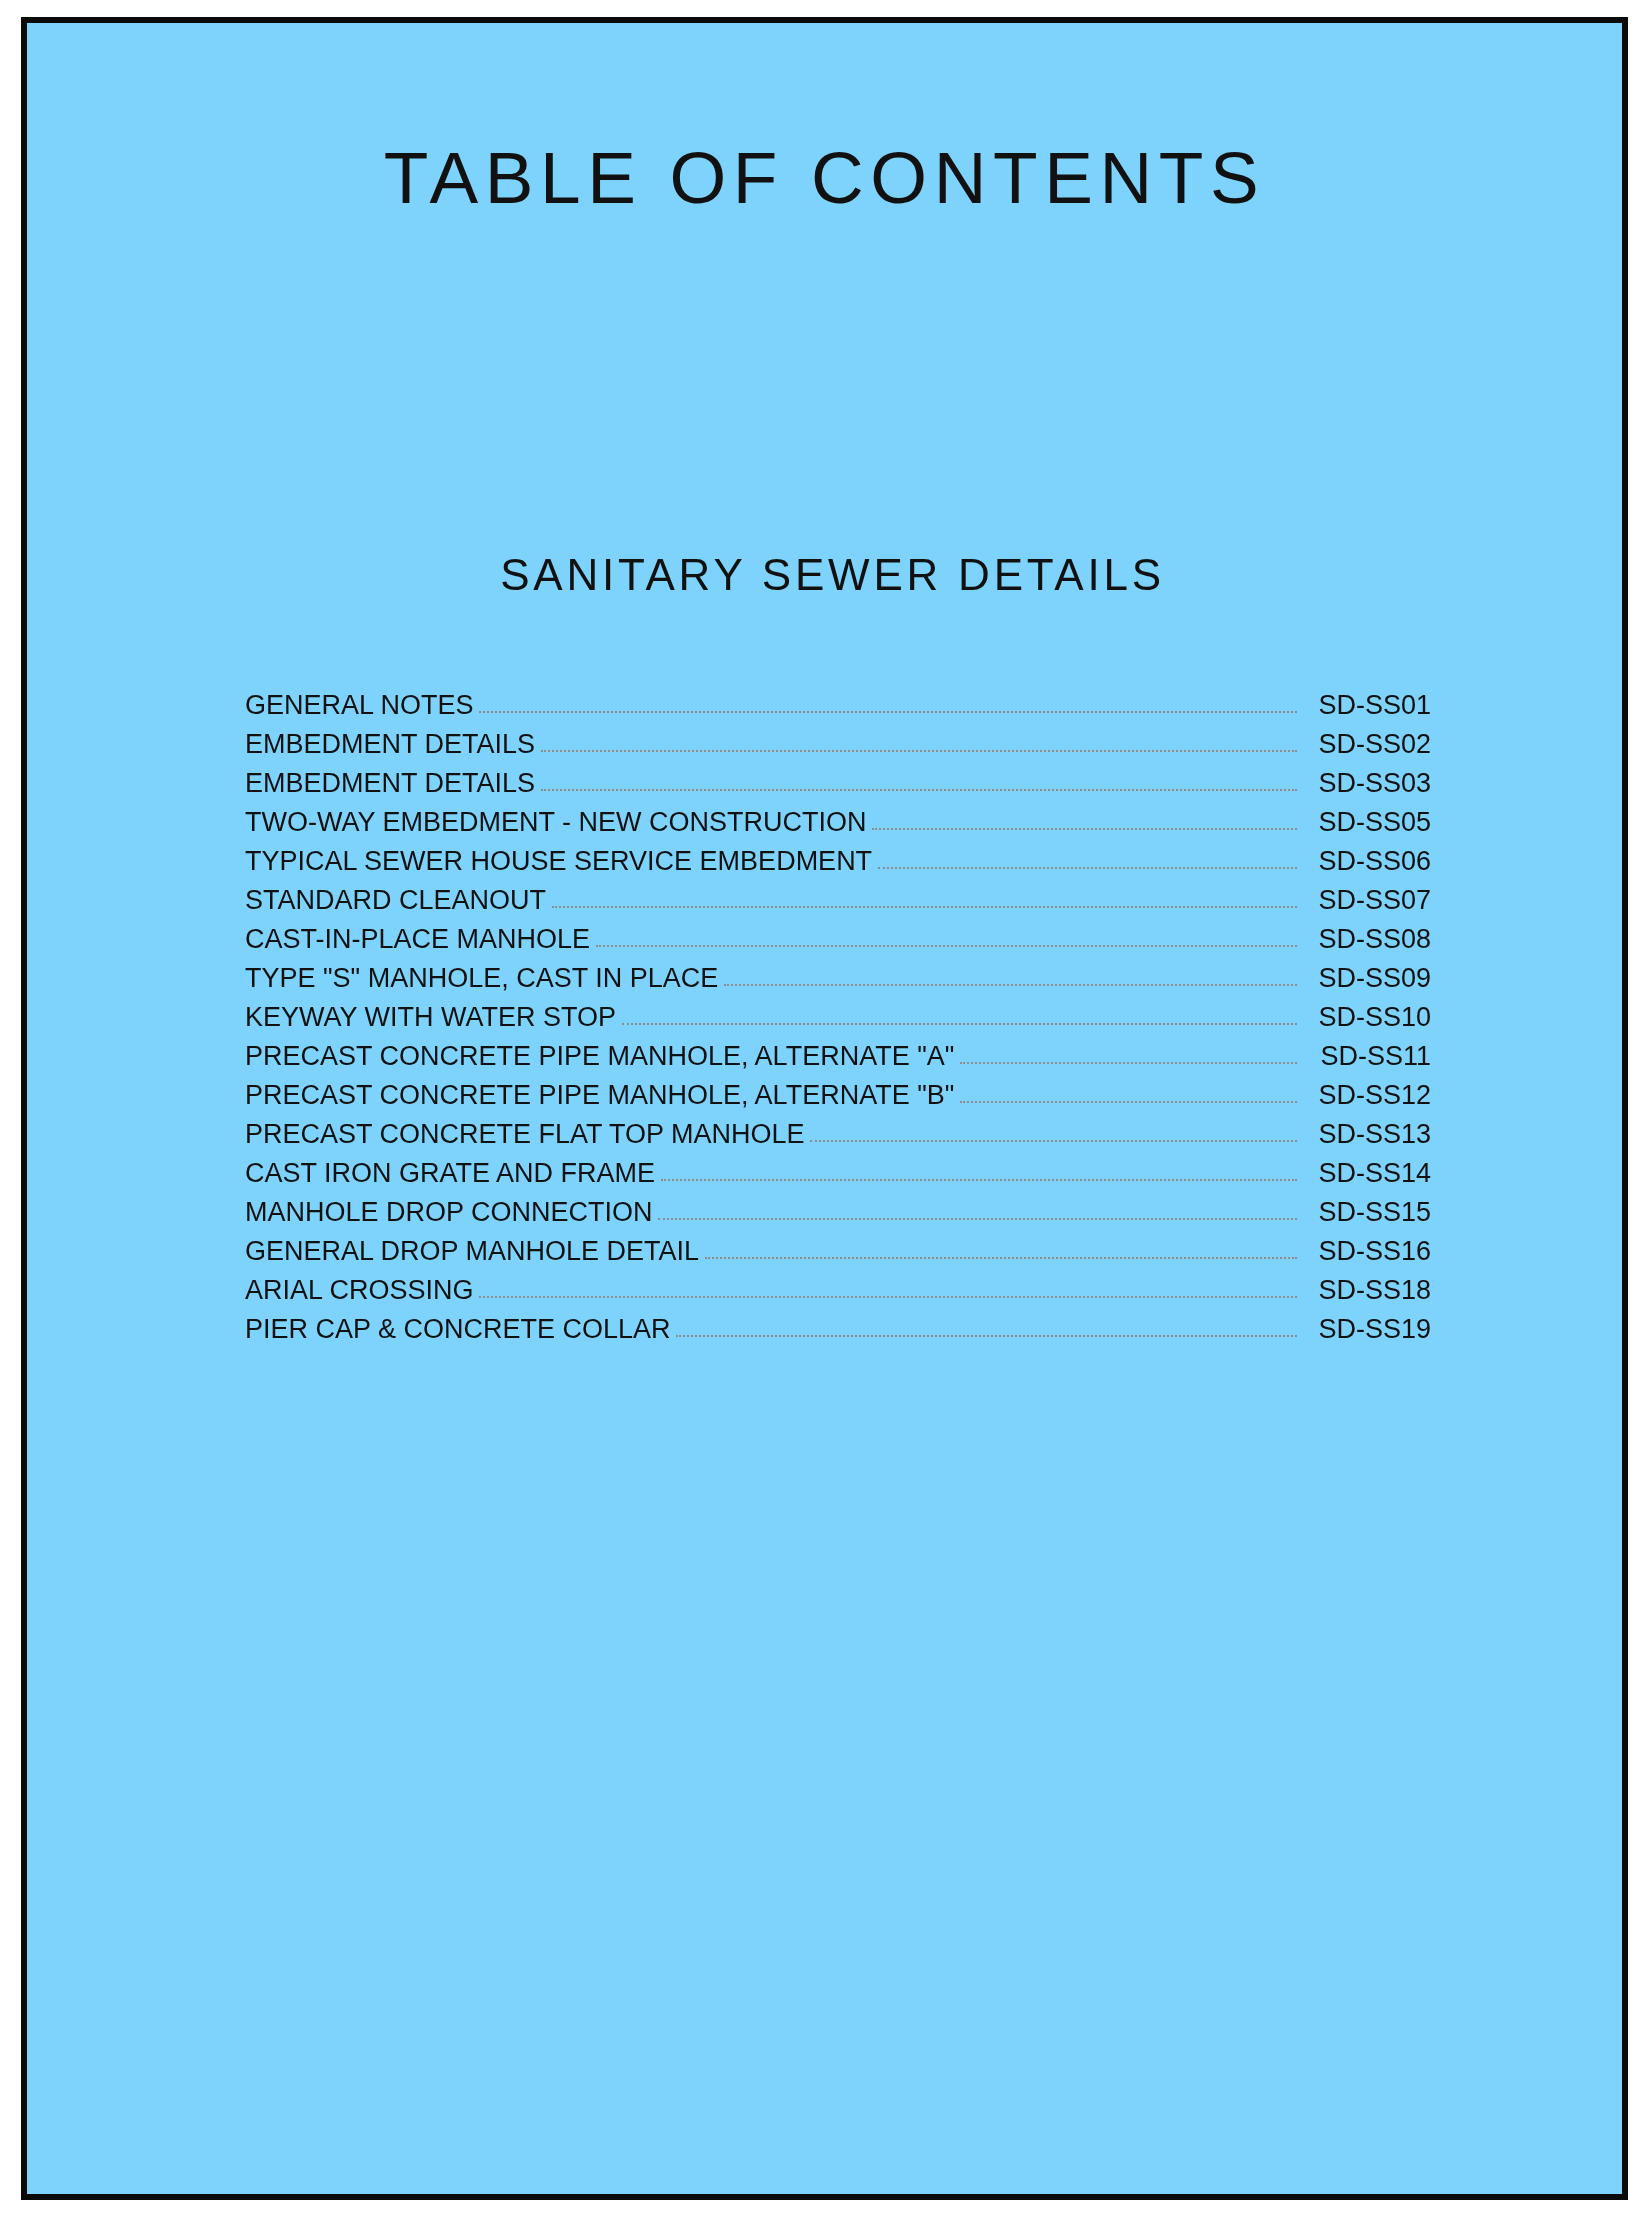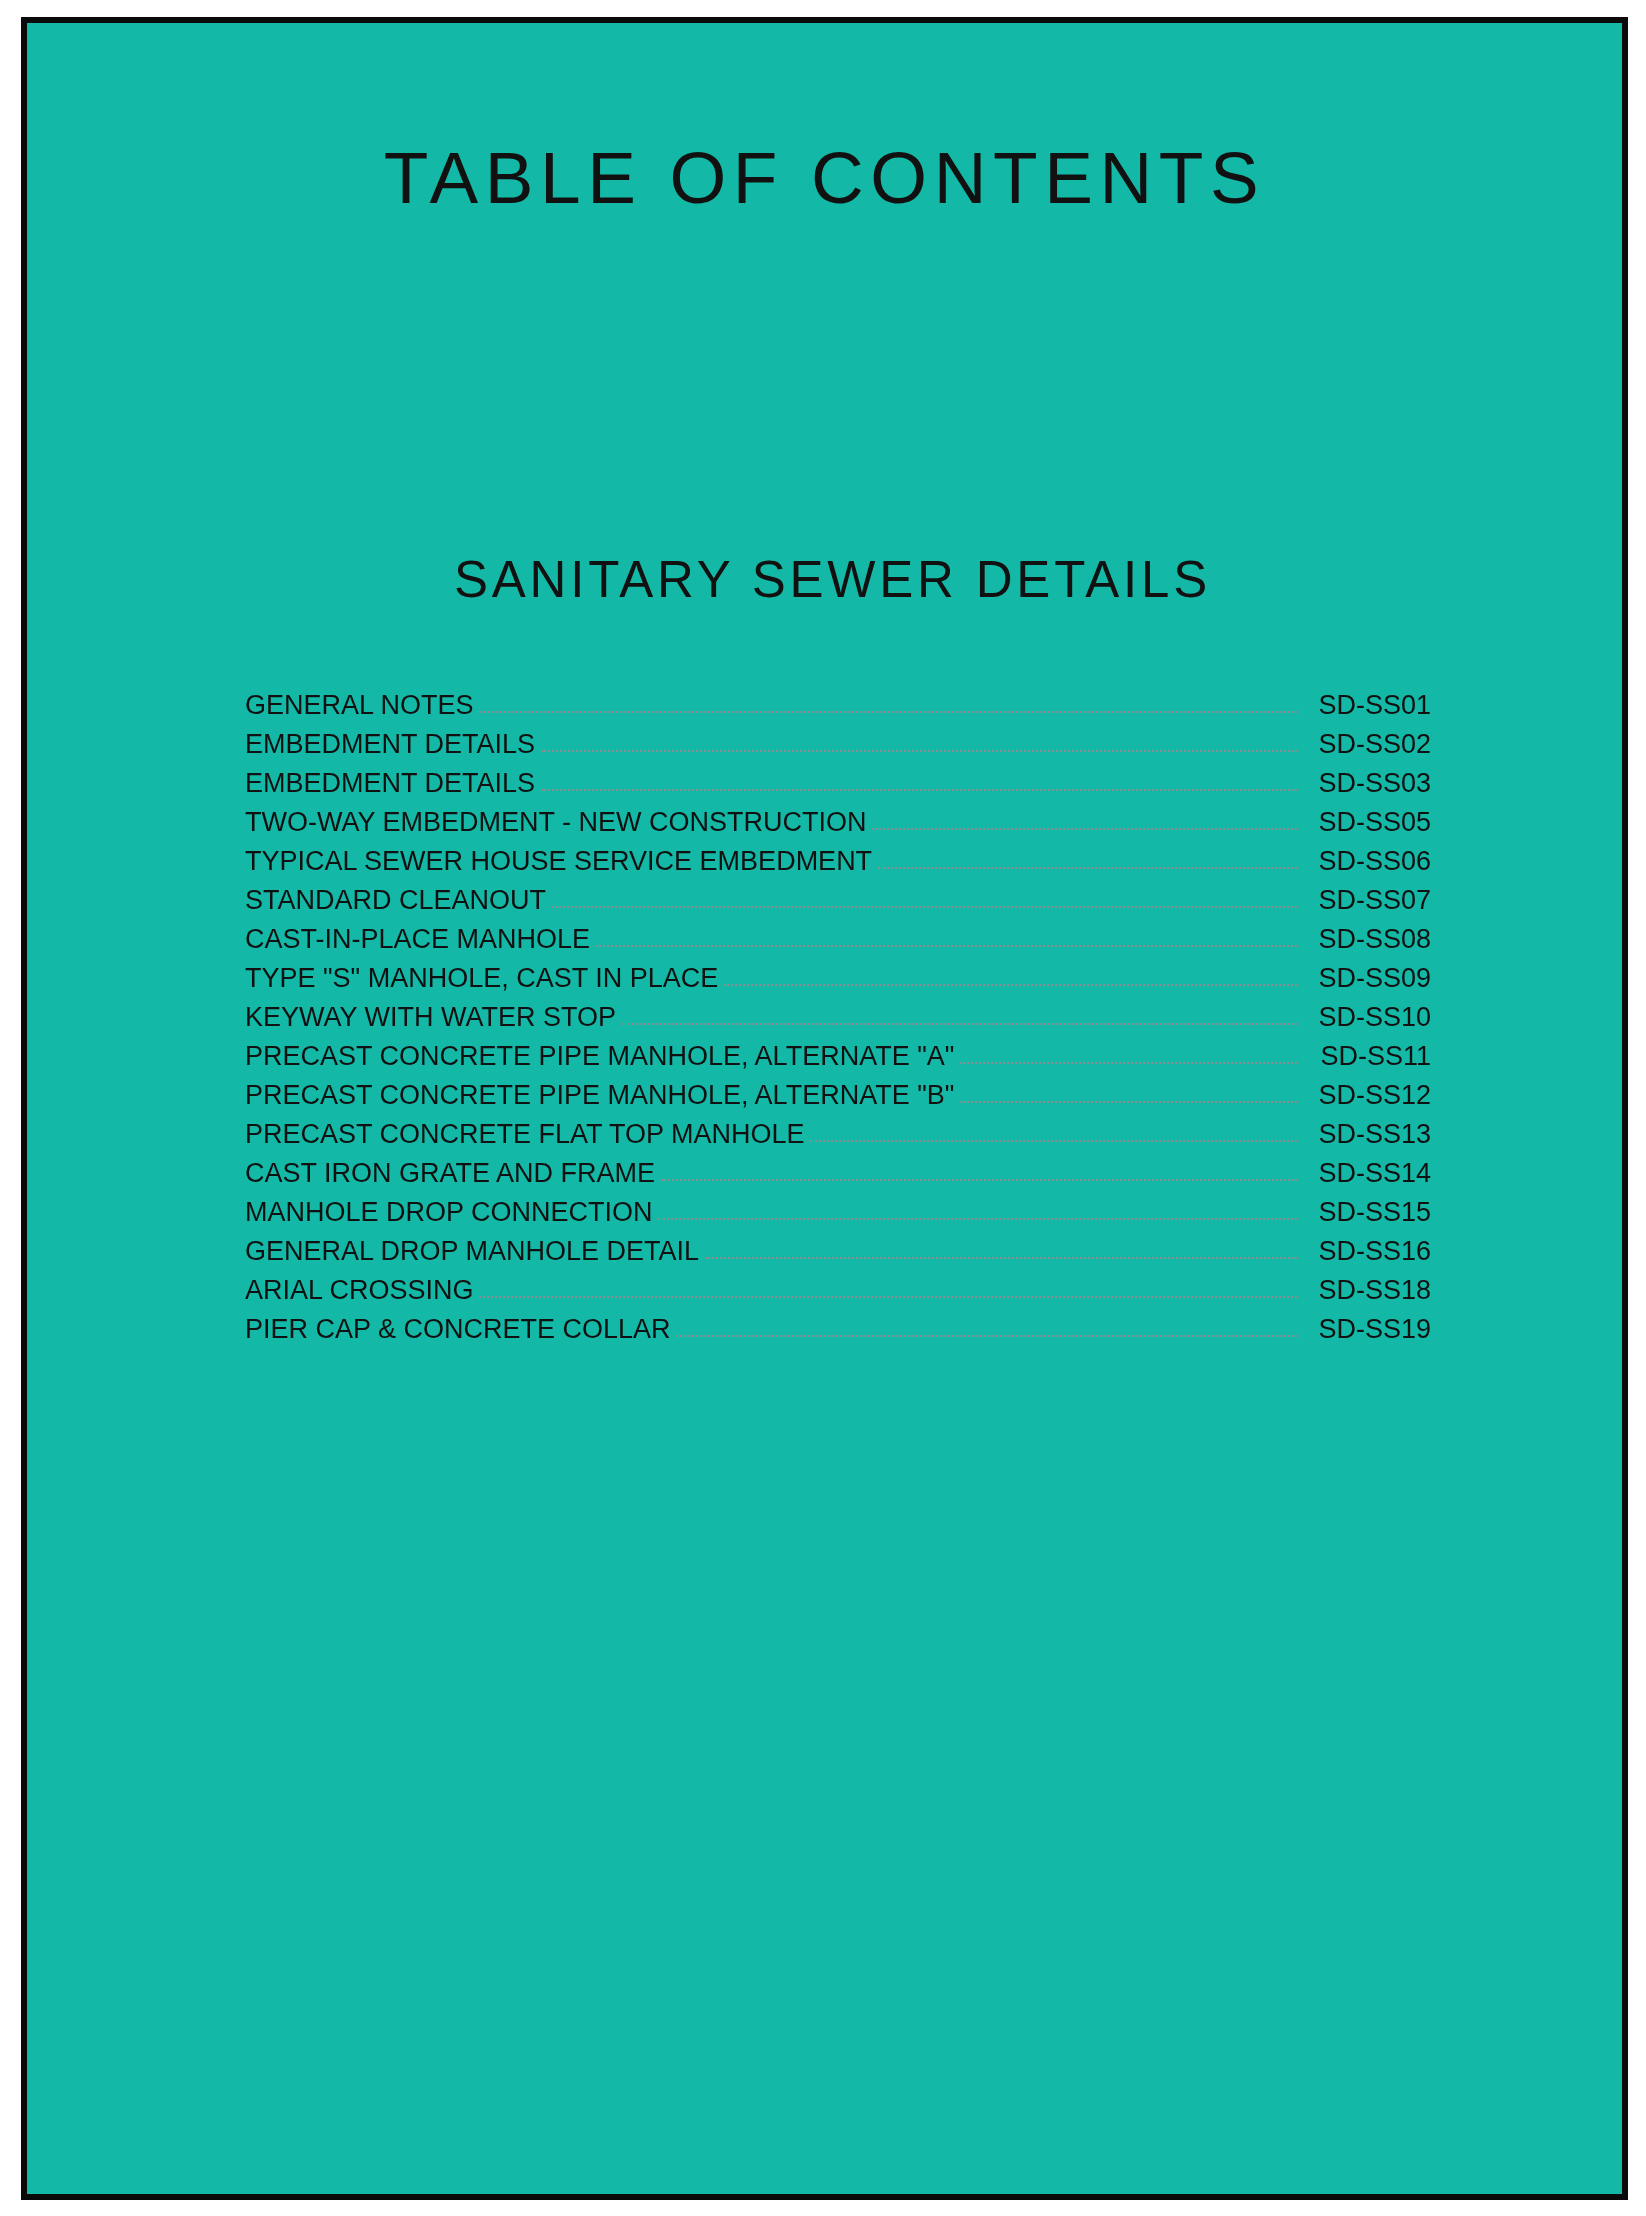--- a/index.html
+++ b/index.html
@@ -21,21 +21,21 @@
   }
   
   .sheet-border {
     position: absolute;
     left: 21px;
     top: 17px;
     width: 1607px;
     height: 2183px;
     border: 6.6px solid #0a0a0a;
     box-sizing: border-box;
-    background: #14b8a6;
+    background: #7dd3fc;
   }
   .sheet-inner {
     position: absolute;
     left: 0;
     top: 0;
     right: 0;
     bottom: 0;
   }
   .doc-title {
     position: absolute;
@@ -48,21 +48,21 @@
     font-weight: 400;
     color: #111111;
     white-space: nowrap;
   }
   .section-title {
     position: absolute;
     top: 527px;
     left: 0;
     right: 0;
     text-align: center;
-    font-size: 51px;
+    font-size: 44px;
     letter-spacing: 3.8px;
     font-weight: 400;
     color: #111111;
     white-space: nowrap;
     padding-left: 16px;
   }
   .toc {
     position: absolute;
     top: 659px;
     left: 218px;

